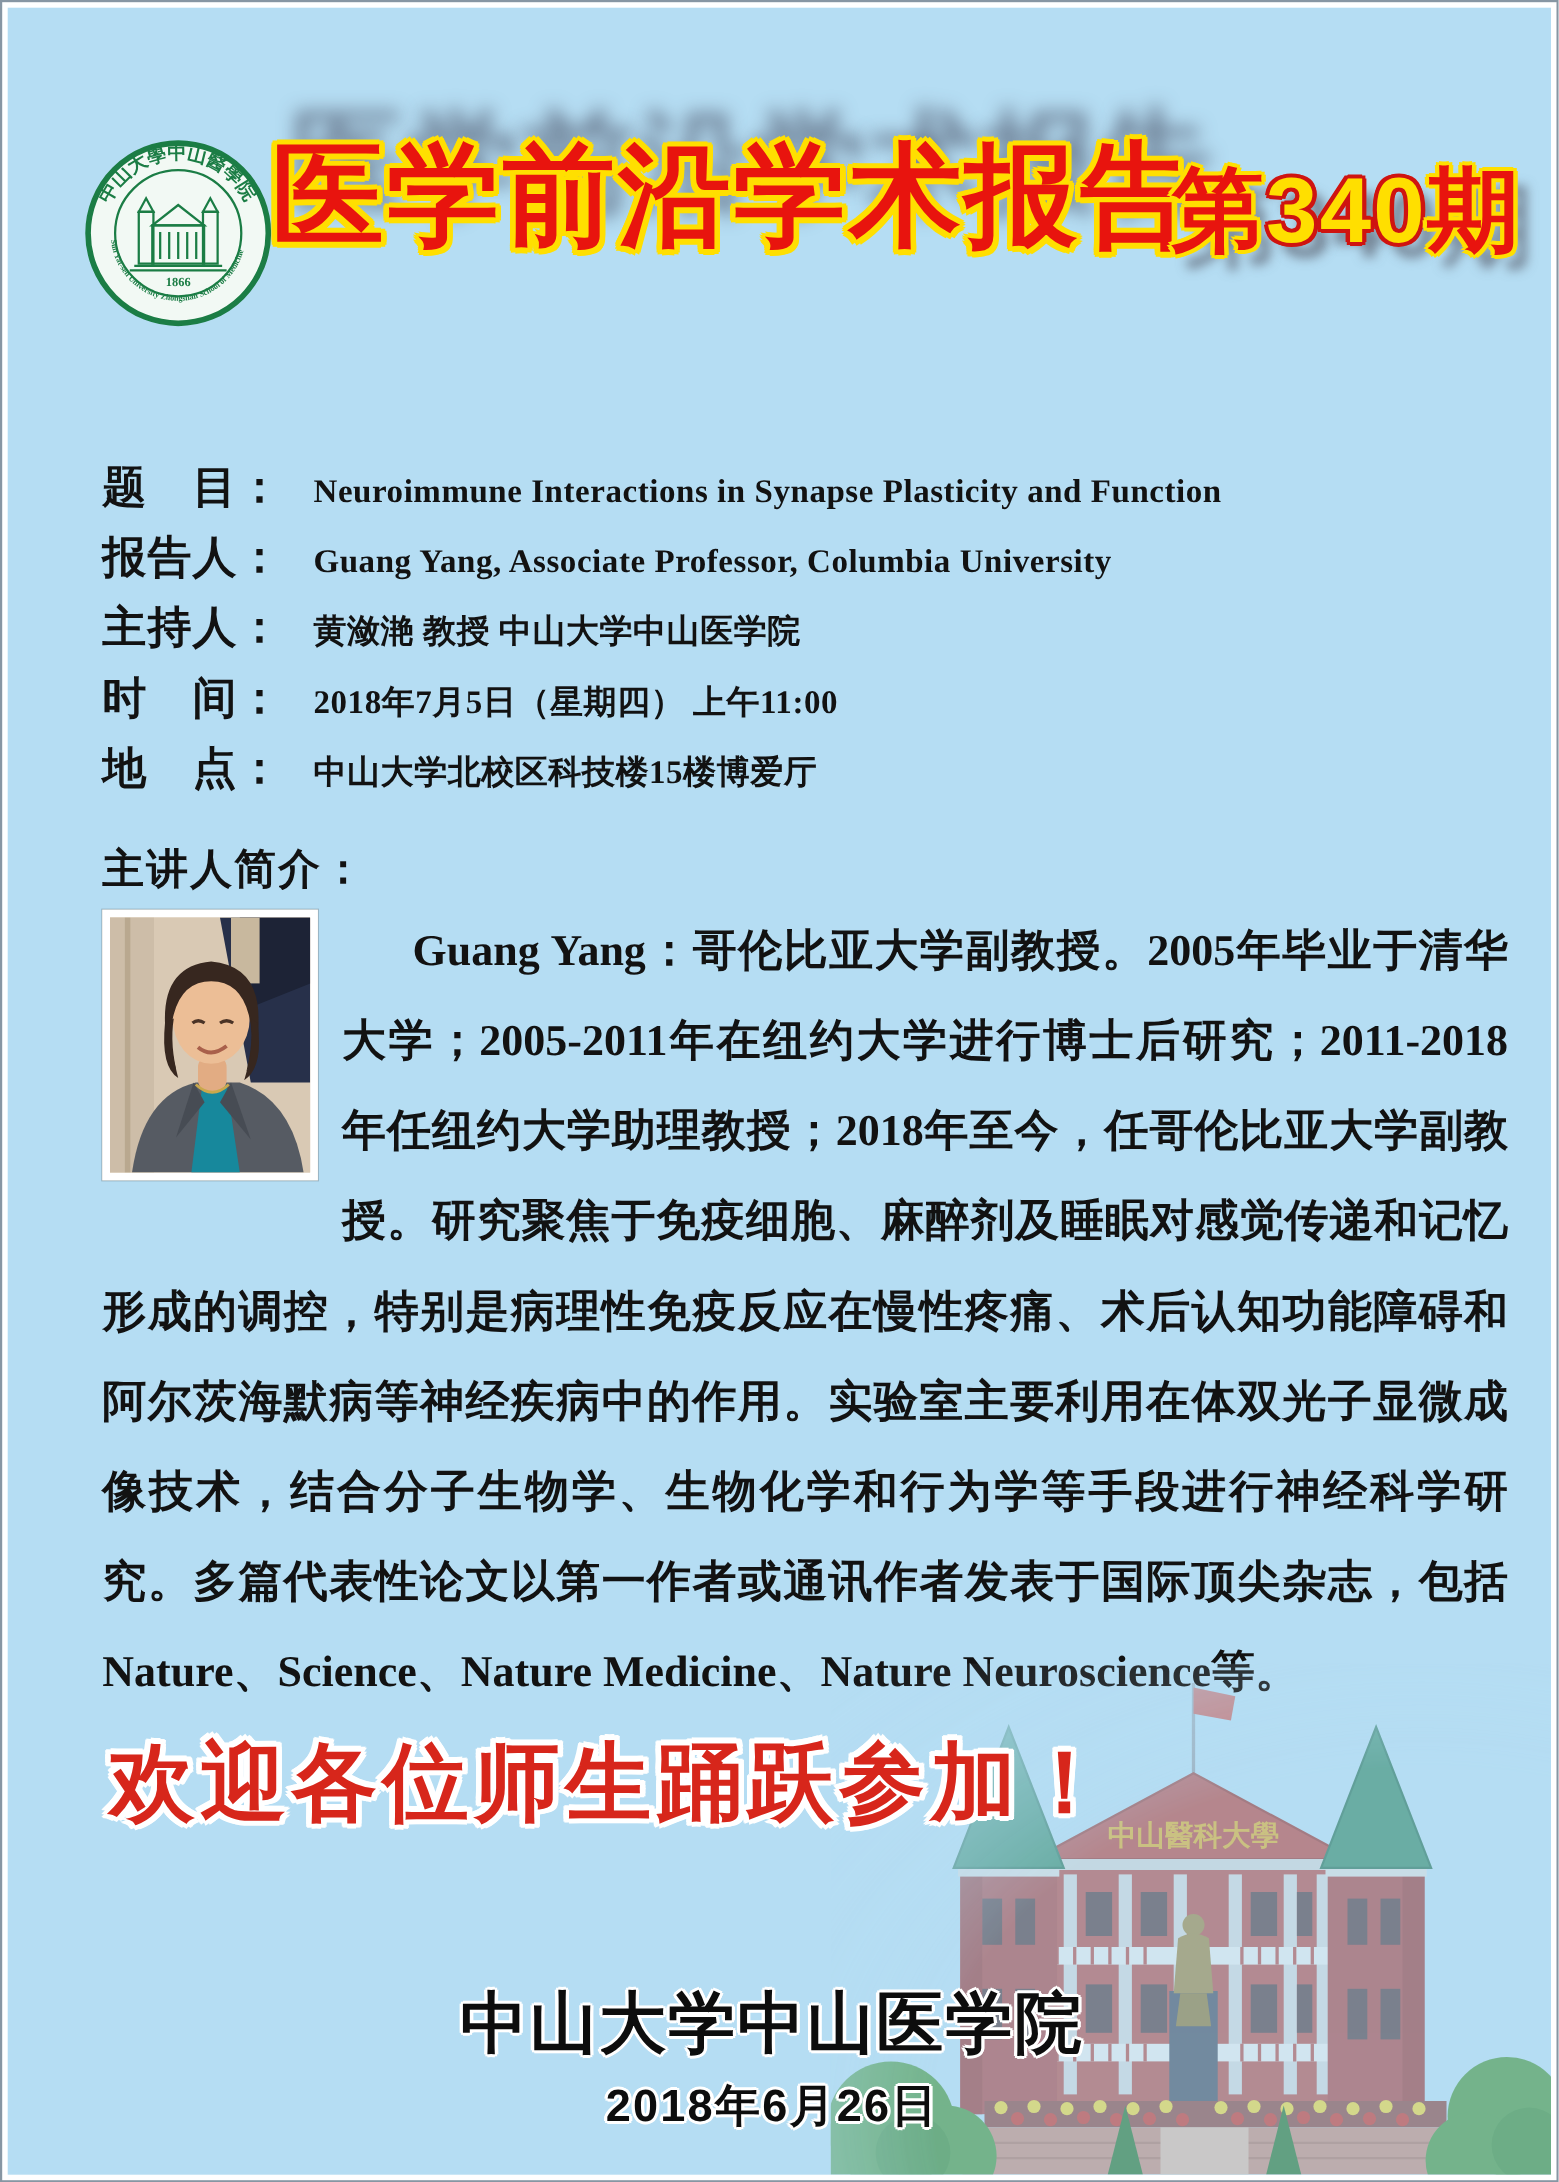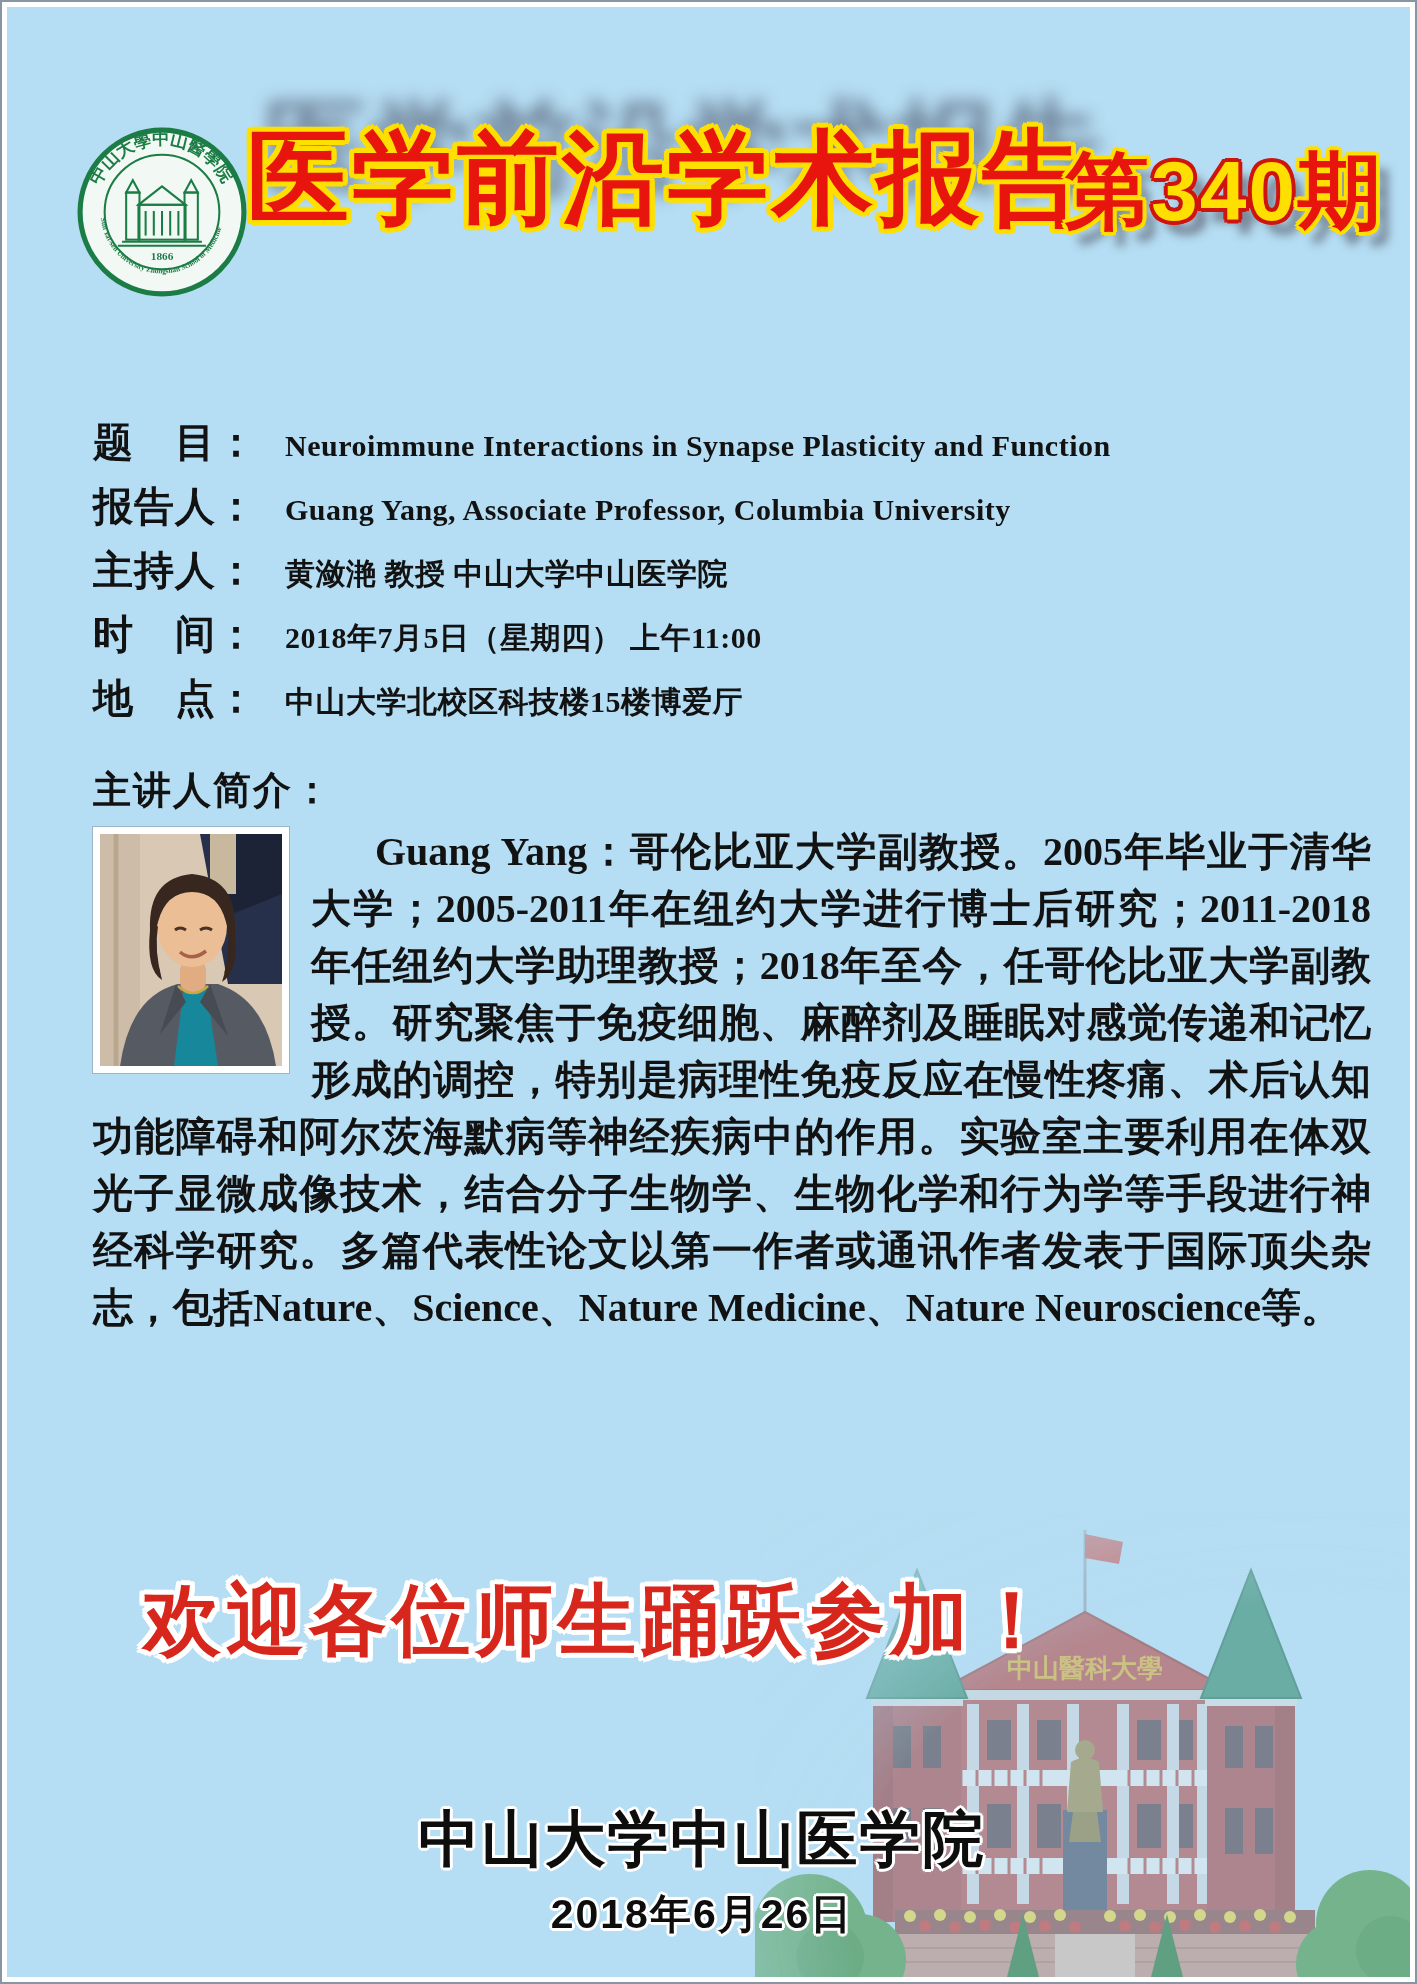--- a/index.html
+++ b/index.html
@@ -62,42 +62,41 @@
     margin-left:28px;white-space:nowrap;letter-spacing:0.5px;
   }
   
   .section-title{
     position:absolute;left:86px;top:758px;
     font-size:38px;font-weight:bold;color:#121212;letter-spacing:2px;
   }
   .bio{
     position:absolute;left:86px;top:816px;width:1278px;
     font-family:"Liberation Serif", serif;
-    font-weight:bold;font-size:40px;line-height:57px;color:#121212;
+    font-weight:bold;font-size:40px;line-height:82px;color:#121212;
     text-align:justify;
   }
   .bio p{margin:0;text-indent:1.6em;}
   .photo{
     float:left;
     width:182px;height:232px;
     border:7px solid #ffffff;
     box-shadow:0 0 0 1px #9ab6c6;
     margin:4px 22px 20px 0;
     background:#d9c9b4;
   }
   
   .welcome{
     position:absolute;left:92px;top:1562px;
     font-size:78px;font-weight:bold;letter-spacing:5px;
     color:#d7261b;white-space:nowrap;z-index:3;
     text-shadow:
       -5px 0 #fff, 5px 0 #fff, 0 -5px #fff, 0 5px #fff,
       -4px -4px #fff, 4px -4px #fff, -4px 4px #fff, 4px 4px #fff,
       -5px -3px #fff, 5px -3px #fff, -5px 3px #fff, 5px 3px #fff;
-    margin-left: 44px;
   }
   
   .footer{
     position:absolute;left:340px;top:1792px;width:710px;
     text-align:center;z-index:3;color:#0d0d0d;
   }
   .footer .org{font-size:61px;font-weight:bold;letter-spacing:2px;}
   .footer .date{font-size:41px;font-weight:bold;letter-spacing:2px;margin-top:6px;}
   .outline-white{
     text-shadow:

